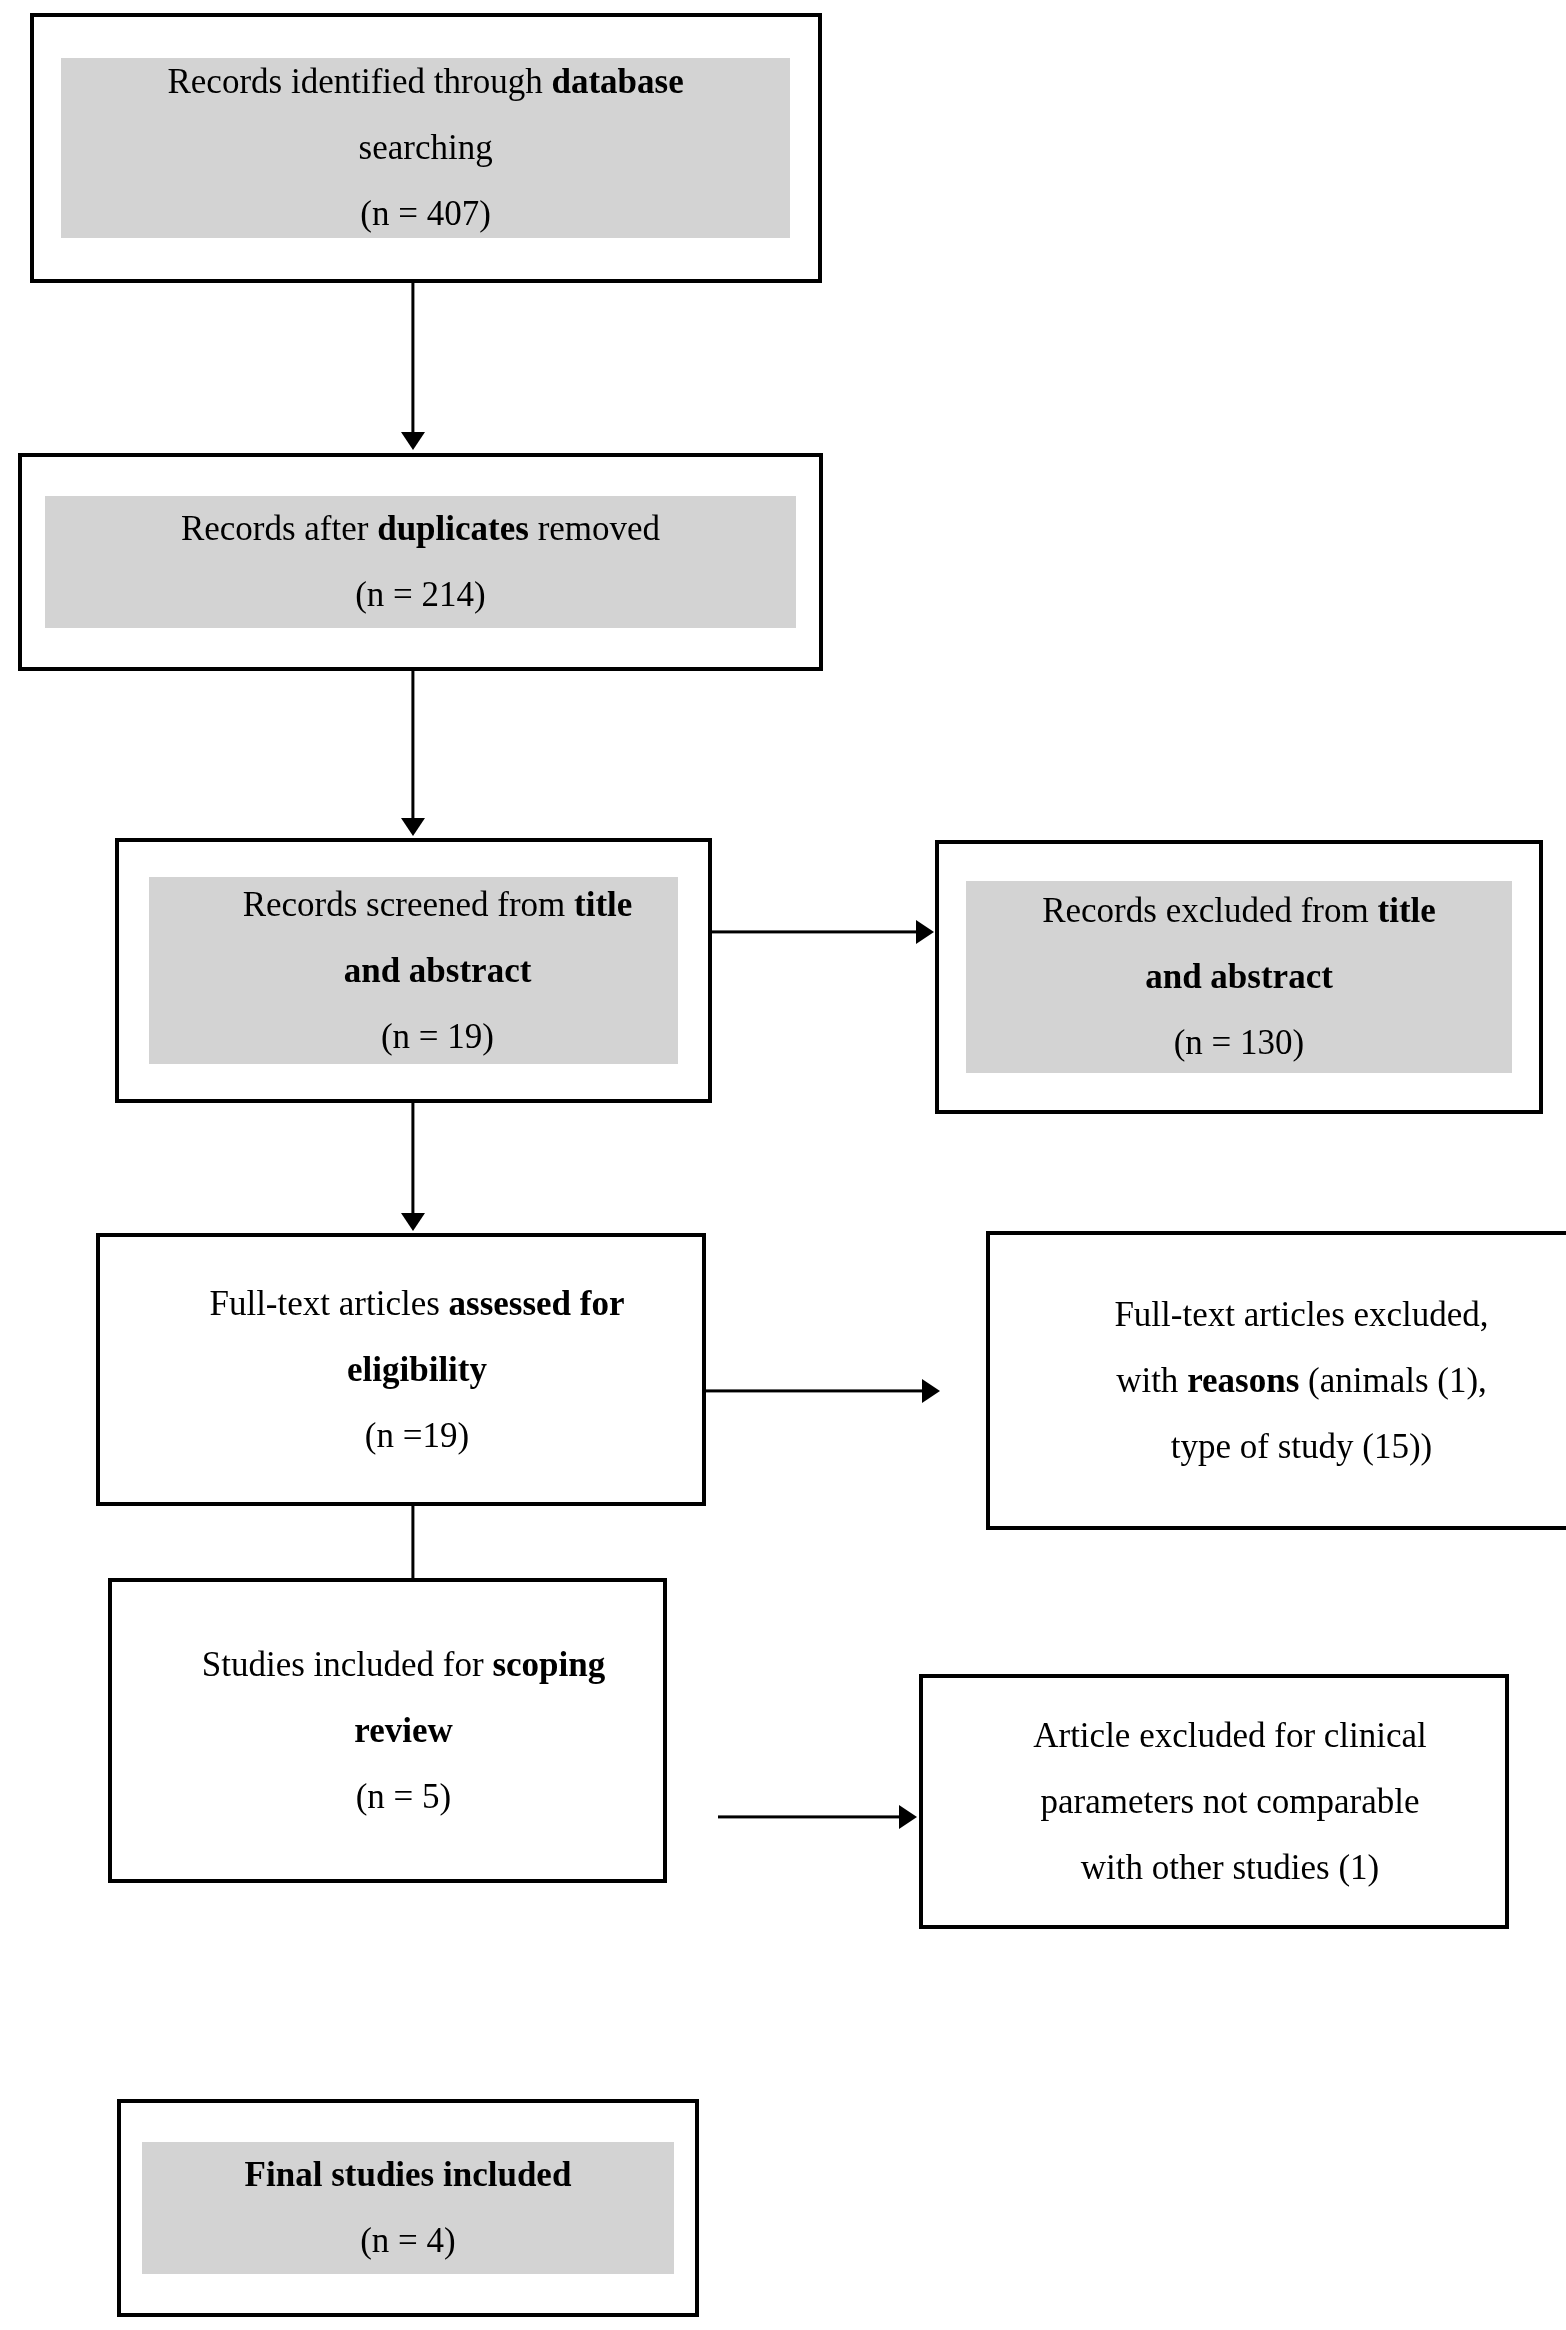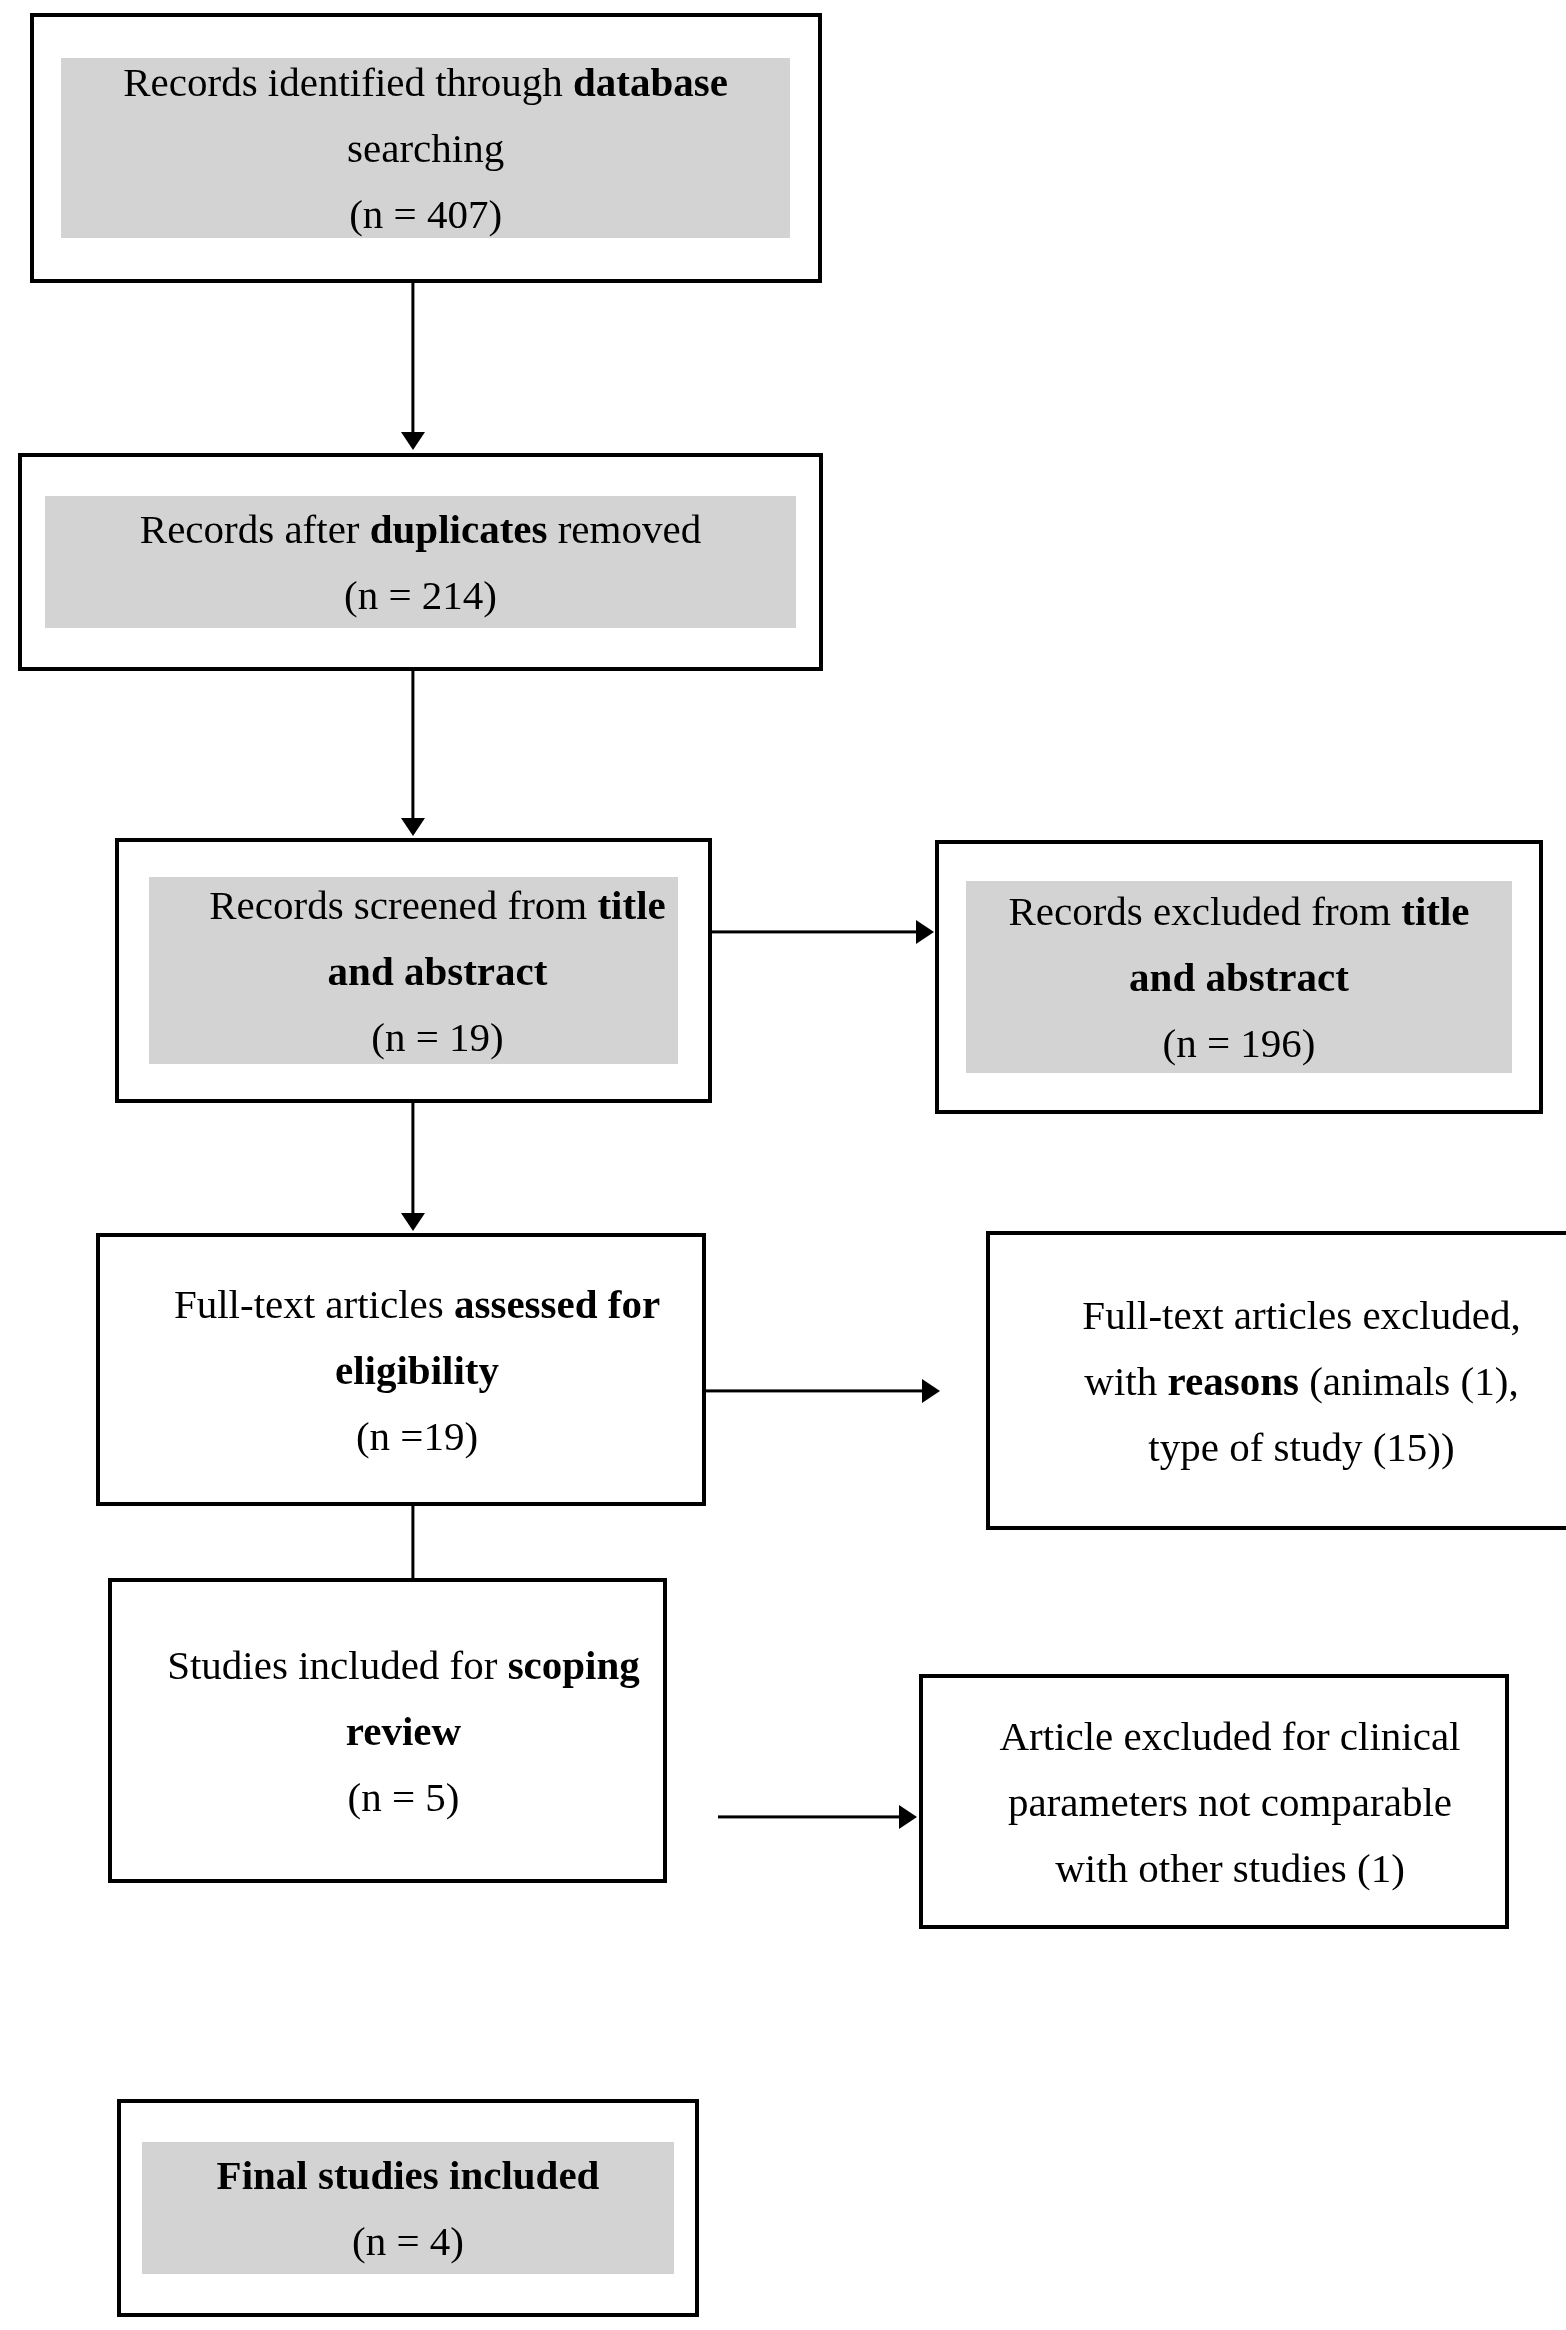--- a/index.html
+++ b/index.html
@@ -36,21 +36,21 @@
   .inner.shaded{background:var(--shade);}
   .lines{
     display:flex;
     flex-direction:column;
     justify-content:center;
     align-items:center;
     width:100%;
   }
   .line{
     line-height:66px;
-    font-size:41px;
+    font-size:35px;
     white-space:nowrap;
   }
   .line .b{font-weight:bold;}
   .arrow-v,.arrow-h{position:absolute;}
   .arrow-v .shaft{
     position:absolute;left:50%;transform:translateX(-50%);
     top:0;bottom:16px;width:3.2px;background:var(--arrow);
   }
   .arrow-v .head{
     position:absolute;left:50%;transform:translateX(-50%);
@@ -118,21 +118,21 @@
   <div class="arrow-h" style="left:712px;top:919px;width:222px;height:25px;">
     <div class="shaft"></div>
     <div class="head"></div>
   </div>
 
   <div class="node" style="left:935px;top:840px;width:608px;height:274px;">
     <div class="inner shaded" style="left:27.4px;right:27.4px;top:37px;bottom:37px;text-align:right;">
       <div class="lines">
           <div class="line"><span>Records excluded from </span><span class="b">title</span></div>
           <div class="line"><span class="b">and abstract</span></div>
-          <div class="line"><span>(n = 196)</span></div>
+          <div class="line"><span>(n = 130)</span></div>
         </div>
     </div>
   </div>
 
   <div class="arrow-v" style="left:400px;top:1103px;width:25px;height:128px;">
     <div class="shaft"></div>
     <div class="head"></div>
   </div>
 
   <div class="node" style="left:96px;top:1233px;width:610px;height:273px;">

